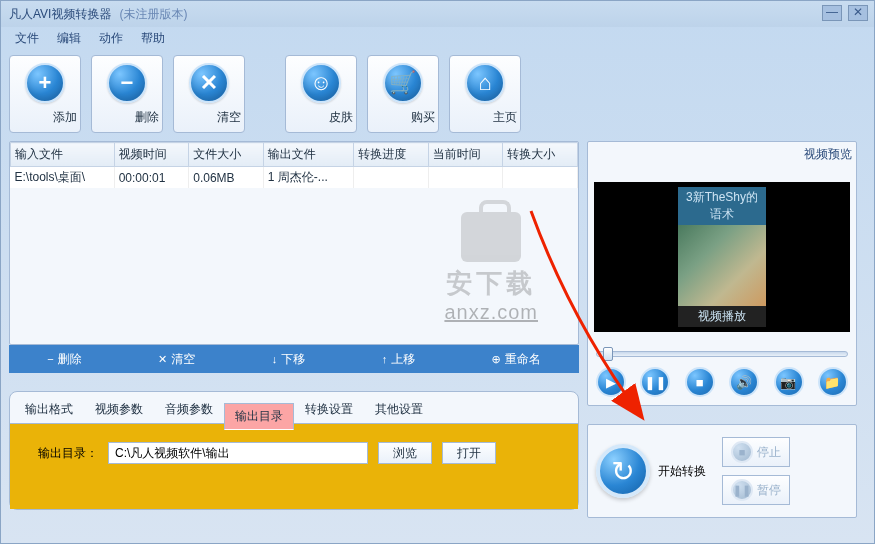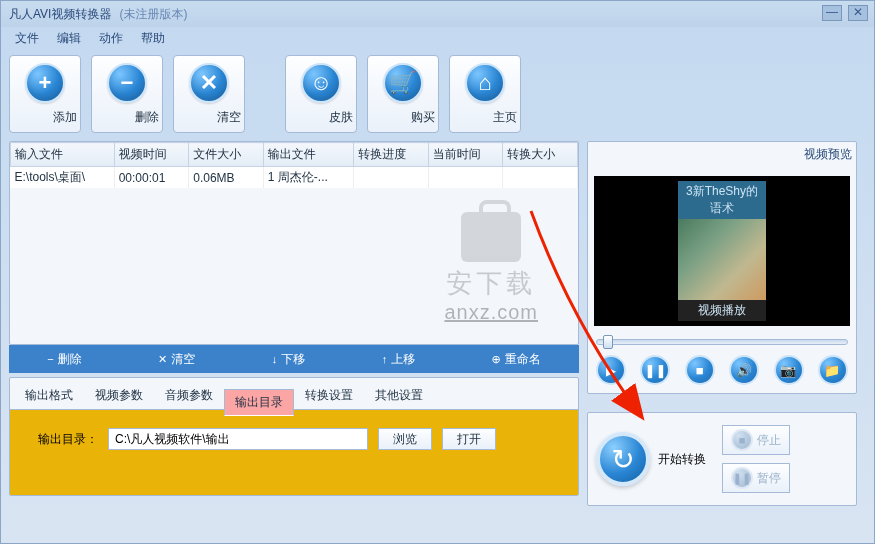--- a/index.html
+++ b/index.html
@@ -22,34 +22,34 @@
 .row { display: flex; }
 .panel { background: #f3f7fc; border: 1px solid #a5bad6; border-radius: 2px; }
 .table-wrap { height: 204px; overflow: hidden; position: relative; }
 table { width: 100%; border-collapse: collapse; background: #fff; }
 th { background: linear-gradient(#f4f8fc, #e3ecf6); border: 1px solid #c5d3e5; padding: 3px 4px; text-align: left; font-weight: normal; color: #234; }
 td { border-right: 1px solid #eee; padding: 2px 4px; color: #234; white-space: nowrap; overflow: hidden; }
 tr.data-row td { background: #fff; }
 .watermark { position: absolute; right: 40px; top: 70px; opacity: .28; color: #555; text-align: center; pointer-events: none; }
 .watermark .bag { width: 60px; height: 50px; background: #808080; border-radius: 6px; margin: 0 auto 4px; position: relative; }
 .watermark .bag:before { content:""; position:absolute; left:18px; top:-12px; width:24px; height:14px; border:4px solid #808080; border-bottom:none; border-radius: 8px 8px 0 0; }
-.watermark .t1 { font-size: 26px; font-weight: normal; letter-spacing: 4px; }
+.watermark .t1 { font-size: 26px; font-weight: bold; letter-spacing: 4px; }
 .watermark .t2 { font-size: 20px; letter-spacing: 1px; color:#000000;text-decoration:underline;}
 .actions-bar { background: #3c82cb; height: 28px; display: flex; align-items: center; color: #fff; justify-content: space-around; }
 .act { display: flex; align-items: center; gap: 4px; cursor: pointer; padding: 0 6px; }
 .act-icon { font-size: 11px; }
 .tab-row { display: flex; padding: 4px 4px 0; gap: 0; }
 .tab { padding: 4px 10px; color: #234; cursor: pointer; border: 1px solid transparent; }
 .tab.active { background: #fca5a5; border: 1px solid #a5bad6; border-bottom: 1px solid #fff; position: relative; top: 7px; }
 .tab-body { background: #eab308; border-top: 1px solid #a5bad6; padding: 18px 28px; height: 86px; }
 .field-row { display: flex; align-items: center; gap: 10px; }
 .text-input { width: 260px; height: 22px; border: 1px solid #a5bad6; padding: 2px 6px; background: #fff; }
 .btn-flat { background: linear-gradient(#fdfeff, #eaf1fa); border: 1px solid #a5bad6; padding: 2px 14px; height: 22px; cursor: pointer; color: #234; }
 .rpanel-title { text-align: right; padding: 4px; color: #2a4a7a; }
-.preview { background: #000; height: 150px; margin: 9px 6px; display: flex; justify-content: center; align-items: center; position: relative; }
+.preview { background: #000; height: 150px; margin: 15px 6px; display: flex; justify-content: center; align-items: center; position: relative; }
 .vid-mock { width: 88px; height: 140px; background: linear-gradient(#1e5c80, #3a7aa0); display:flex; flex-direction:column; justify-content:space-between; color:#cde4f4; font-size: 8px; }
 .vid-top { background:#2c6a8e; padding: 2px; text-align:center; }
 .vid-mid { flex:1; background: linear-gradient(135deg,#4a7a5e,#7aa084,#c0b890,#ce9a60); }
 .vid-bot { padding:2px; text-align:center; background:#222;}
 .slider-row { padding: 4px 8px; display: flex; align-items: center; }
 .slider { flex: 1; height: 6px; background: linear-gradient(#c8d8ec,#e8f0f8); border: 1px solid #a5bad6; border-radius: 3px; position: relative; }
 .slider-thumb { width: 10px; height: 14px; background: linear-gradient(#fff,#cde0f2); border: 1px solid #7a96b8; position: absolute; left: 6px; top: -5px; border-radius: 2px; }
 .media-btns { display: flex; gap: 6px; padding: 6px 8px 8px; justify-content: space-between; }
 .mbtn { width: 30px; height: 30px; border-radius: 50%; background: radial-gradient(circle at 30% 25%, #7cc6ff, #2a86d4 55%, #1d6ab0); border: 2px solid #cde4f9; display: flex; align-items: center; justify-content: center; color: #fff; font-size: 13px; cursor: pointer; }
 .bottom-right { margin-top: 18px; padding: 12px 8px; display: flex; align-items: center; gap: 4px; }
@@ -159,21 +159,21 @@
             <div class="act">
               <span class="act-icon">↑</span>
               <span>上移</span>
             </div>
             <div class="act">
               <span class="act-icon">⊕</span>
               <span>重命名</span>
             </div>
           </div>
 
-        <div class="panel" style="margin-top:4px;">
+        <div class="panel" style="margin-top:18px;border-radius:8px;">
           <div class="tab-row" id="tabs">
               <div class="tab">输出格式</div>
               <div class="tab">视频参数</div>
               <div class="tab">音频参数</div>
               <div class="tab active">输出目录</div>
               <div class="tab">转换设置</div>
               <div class="tab">其他设置</div>
             </div>
           <div class="tab-body">
             <div class="field-row">

